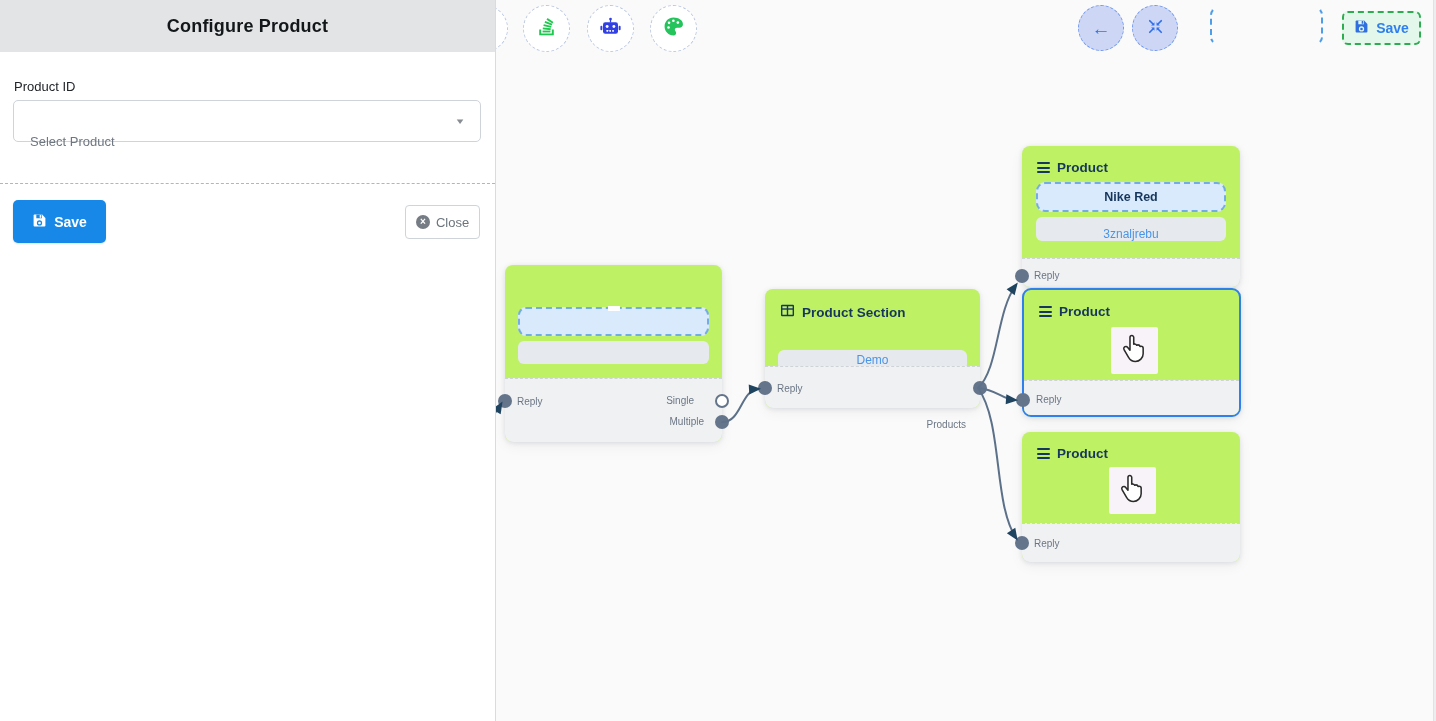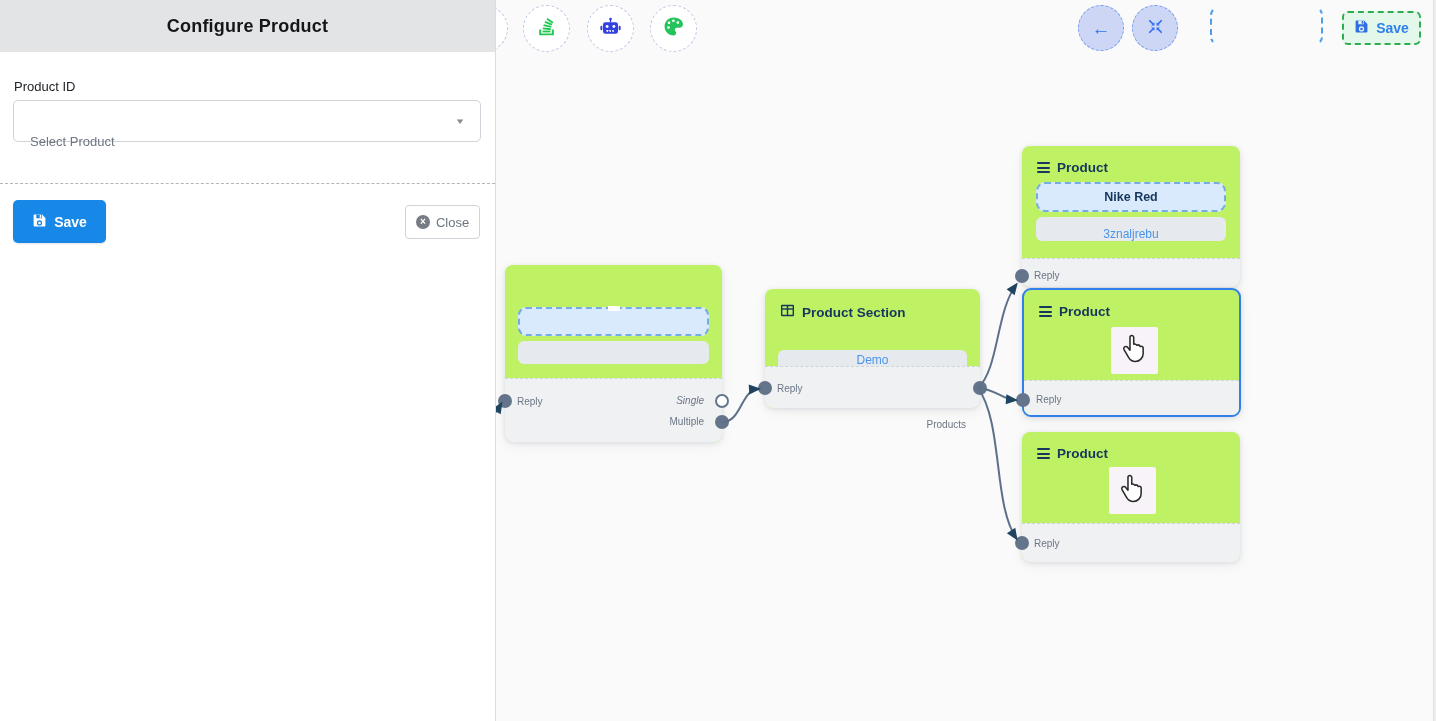--- a/index.html
+++ b/index.html
@@ -227,21 +227,21 @@
   <span>Save</span>
 </button>
 
 <div class="node" style="left:505px; top:265px; width:217px; height:177px;">
   <div class="pill dashed-blue" style="top:42px; height:29px;">
     <span class="notch"></span>
   </div>
   <div class="pill gray" style="top:76px; height:23px;"></div>
   <div class="node-footer" style="top:113px;">
     <span class="port-label" style="left:12px; top:17px;">Reply</span>
-    <span class="port-label" style="right:18px; top:16px;font-style:italic;">Single</span>
+    <span class="port-label" style="right:28px; top:16px;">Single</span>
     <span class="port-label" style="right:18px; top:37px;">Multiple</span>
   </div>
   <span class="handle" style="left:-7px; top:129px;"></span>
   <span class="handle hollow" style="right:-7px; top:129px;"></span>
   <span class="handle" style="right:-7px; top:150px;"></span>
 </div>
 
 <div class="node" style="left:765px; top:289px; width:215px; height:119px;">
   <div class="node-header">
     <span>

